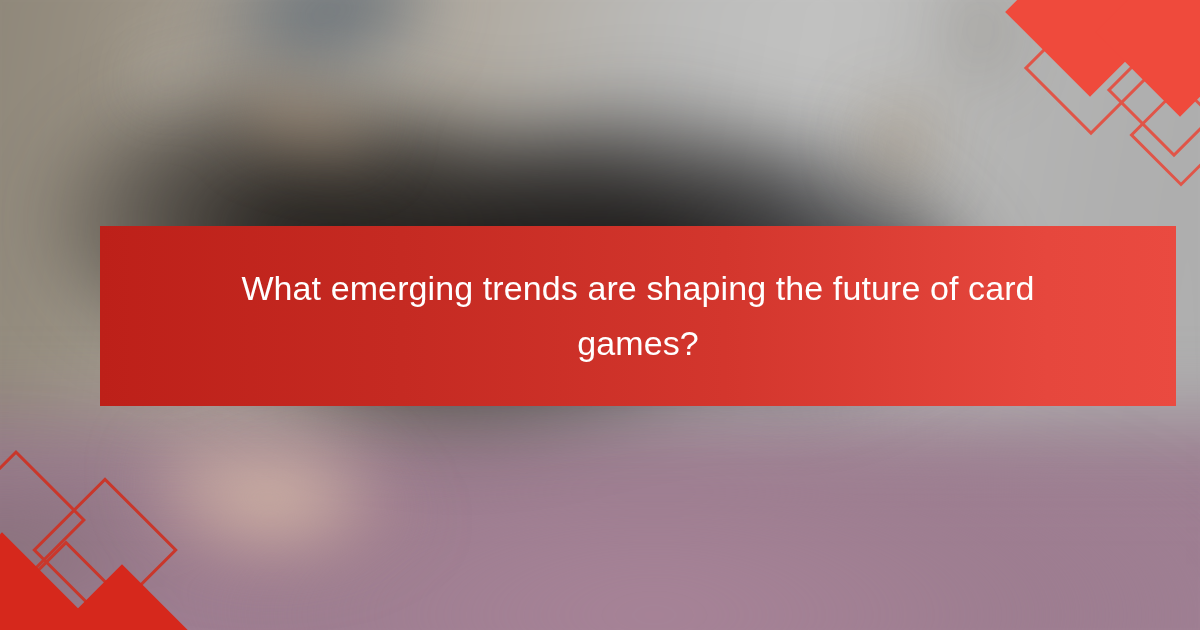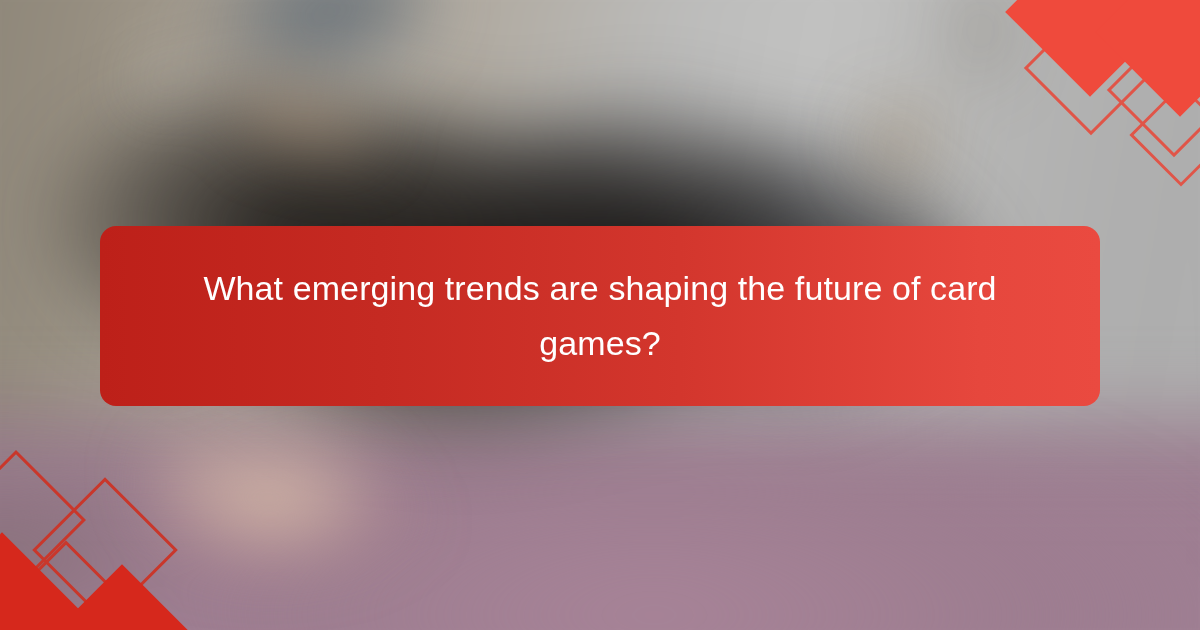--- a/index.html
+++ b/index.html
@@ -105,29 +105,28 @@
     inset: 0;
     pointer-events: none;
   }
   .deco svg { display: block; }
 
   
   .banner {
     position: absolute;
     left: 100px;
     top: 226px;
-    width: 1000px;
+    width: 1076px;
     height: 180px;
     background: linear-gradient(90deg, #bd2019 0%, #c52a22 28%, #d3362d 58%, #e6473d 88%, #ea4a40 100%);
     display: flex;
     align-items: center;
     justify-content: center;
     box-sizing: border-box;
     padding: 0 40px;
-    border-radius: 16px;
   }
 
   .banner-text {
     color: #ffffff;
     font-family: "Liberation Sans", sans-serif;
     font-size: 34px;
     font-weight: 400;
     line-height: 1.62;
     text-align: center;
     letter-spacing: 0.1px;

